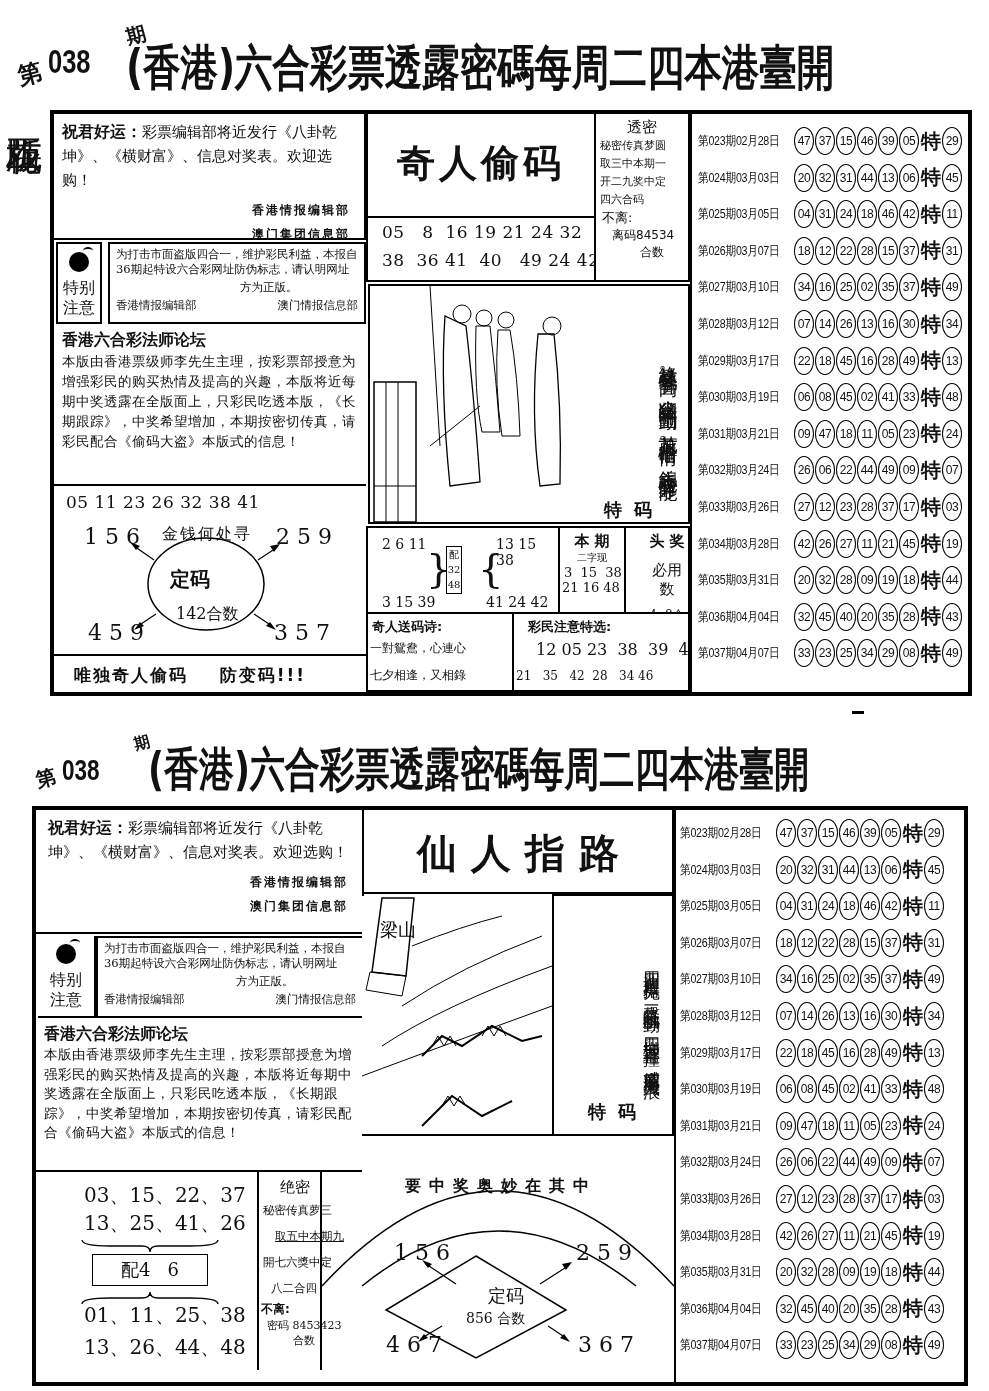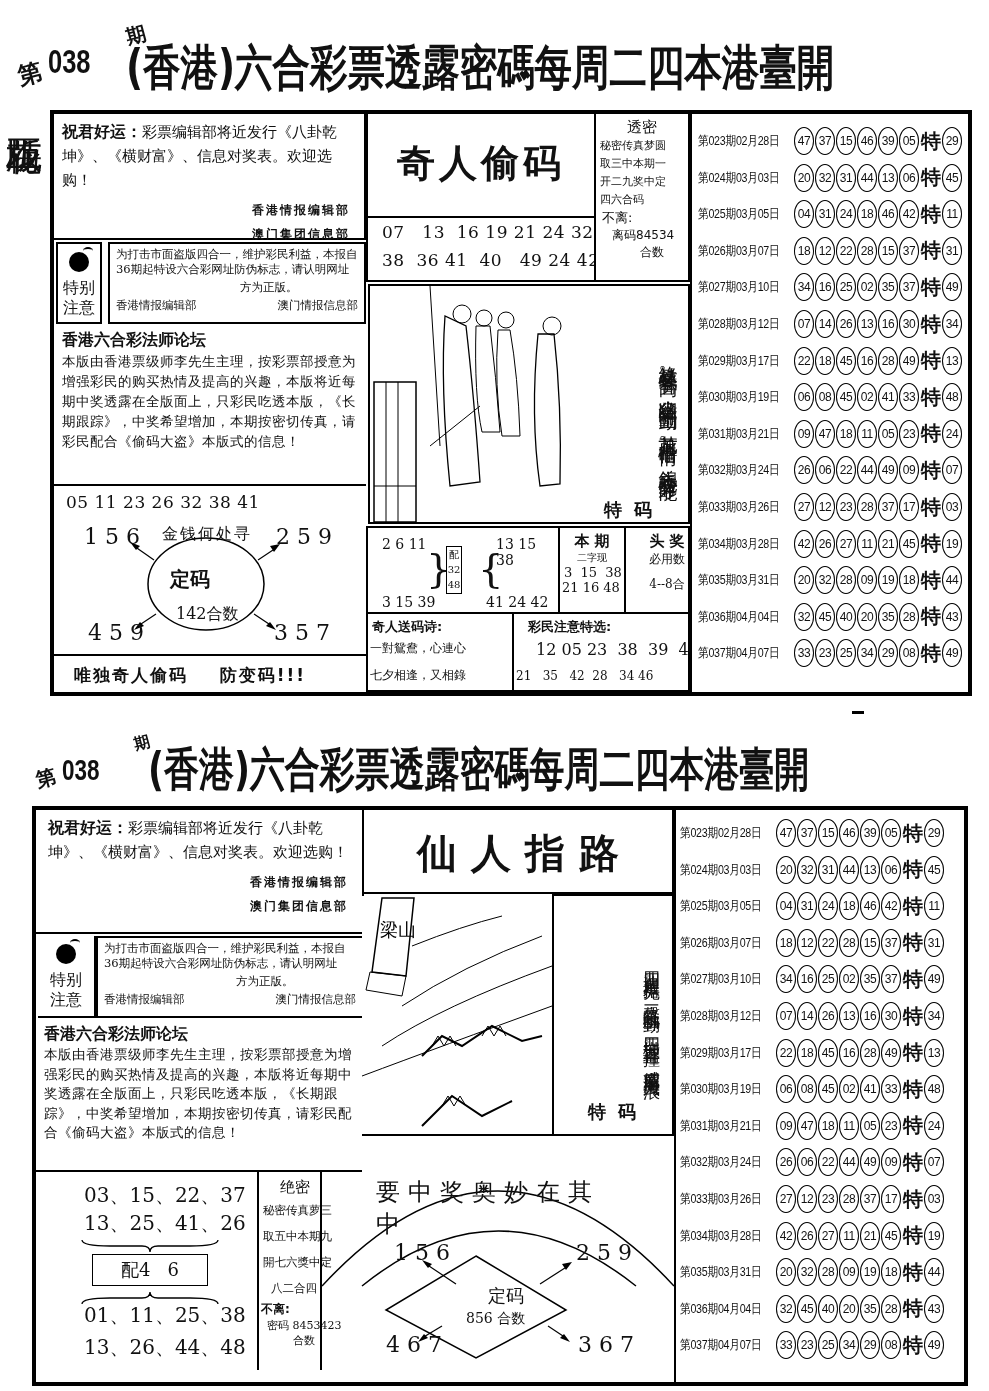--- a/index.html
+++ b/index.html
@@ -114,21 +114,21 @@
   <span class="abs serif" style="left:34px;top:102px;font-size:22px;">4 5 9</span>
   <span class="abs serif" style="left:220px;top:102px;font-size:22px;">3 5 7</span>
 </div>
 <div class="abs" style="left:54px;top:654px;width:312px;height:2px;background:#000;"></div>
 <div class="abs sans" style="left:74px;top:664px;font-size:17px;font-weight:bold;letter-spacing:2px;white-space:pre;">唯独奇人偷码    防变码!!!</div>
 
 <div class="box" style="left:366px;top:114px;width:230px;height:104px;border-top:none;">
   <div class="big-title" style="font-size:38px;margin-top:24px;letter-spacing:4px;">奇人偷码</div>
 </div>
 <div class="box" style="left:366px;top:216px;width:230px;height:66px;">
-  <div class="nums-row" style="margin:4px 0 0 14px;white-space:pre;">07   13  16 19 21 24 32</div>
+  <div class="nums-row" style="margin:4px 0 0 14px;white-space:pre;">05   8  16 19 21 24 32</div>
   <div class="nums-row" style="margin:8px 0 0 14px;white-space:pre;">38  36 41  40   49 24 42</div>
 </div>
 
 <div class="box" style="left:594px;top:114px;width:96px;height:168px;border-top:none;">
   <div class="sans" style="text-align:center;font-size:15px;margin-top:4px;">透密</div>
   <div class="small sans" style="padding-left:4px;font-size:11px;">秘密传真梦圆</div>
   <div class="small sans" style="padding-left:4px;font-size:11px;">取三中本期一</div>
   <div class="small sans" style="padding-left:4px;font-size:11px;">开二九奖中定</div>
   <div class="small sans" style="padding-left:4px;font-size:11px;">四六合码</div>
   <div class="sans" style="padding-left:6px;font-size:13px;">不离:</div>
@@ -181,21 +181,21 @@
 
 <div class="box" style="left:558px;top:526px;width:68px;height:88px;">
   <div class="sans" style="text-align:center;font-weight:bold;font-size:15px;margin-top:4px;">本 期</div>
   <div class="sans" style="text-align:center;font-size:10px;">二字现</div>
   <div class="serif" style="font-size:13px;padding-left:4px;white-space:pre;">3  15  38</div>
   <div class="serif" style="font-size:13px;padding-left:2px;">21 16 48</div>
 </div>
 
 <div class="box" style="left:624px;top:526px;width:66px;height:88px;padding-left:20px;">
   <div class="sans" style="text-align:center;font-weight:bold;font-size:15px;margin-top:4px;">头 奖</div>
-  <div class="sans" style="text-align:center;font-size:12px;">必用数</div>
+  <div class="sans" style="text-align:center;font-size:15px;margin-top:10px;">必用数</div>
   <div class="serif" style="text-align:center;font-size:12px;margin-top:8px;">4--8合</div>
 </div>
 
 <div class="box" style="left:366px;top:612px;width:148px;height:80px;">
   <div class="sans" style="font-weight:bold;font-size:13px;padding:4px 0 0 4px;">奇人送码诗:</div>
   <div class="sans" style="font-size:12px;padding:4px 0 0 2px;">一對鴛鴦，心連心</div>
   <div class="sans" style="font-size:12px;padding:10px 0 0 2px;">七夕相逢，又相錄</div>
 </div>
 
 <div class="box" style="left:512px;top:612px;width:178px;height:80px;">
@@ -423,21 +423,21 @@
   <svg class="abs" style="left:44px;top:116px;" width="140" height="16">
     <path d="M2 14 Q2 8 30 8 L62 8 Q70 8 70 2 Q70 8 78 8 L110 8 Q138 8 138 14" fill="none" stroke="#000" stroke-width="1.3"></path>
   </svg>
   <div style="position:absolute;left:48px;top:128px;">01、11、25、38</div>
   <div style="position:absolute;left:48px;top:160px;">13、26、44、48</div>
 </div>
 
 <div class="box" style="left:257px;top:1172px;width:74px;height:198px;border-top:none;border-bottom:none;border-right:none;width:74px;">
   <div class="serif" style="text-align:center;font-size:15px;margin-top:6px;">绝密</div>
   <div class="serif" style="font-size:11.5px;line-height:26px;padding-left:4px;white-space:nowrap;">秘密传真萝三</div>
-  <div class="serif" style="font-size:11.5px;line-height:26px;padding-left:4px;white-space:nowrap;">取五中本期九</div>
+  <div class="serif" style="font-size:11.5px;line-height:26px;padding-left:16px;white-space:nowrap;text-decoration:underline;">取五中本期九</div>
   <div class="serif" style="font-size:11.5px;line-height:26px;padding-left:4px;white-space:nowrap;">開七六獎中定</div>
   <div class="serif" style="font-size:11.5px;line-height:26px;padding-left:12px;">八二合四</div>
   <div class="sans" style="font-size:12px;font-weight:bold;padding-left:2px;">不离:</div>
   <div class="serif" style="font-size:11px;padding-left:8px;white-space:nowrap;">密码 8453423</div>
   <div class="serif" style="font-size:11px;padding-left:34px;">合数</div>
 </div>
 <div class="abs" style="left:320px;top:1172px;width:2px;height:198px;background:#000;"></div>
 
 <div class="box" style="left:362px;top:810px;width:312px;height:84px;border-top:none;">
   <div class="big-title" style="font-size:40px;margin-top:16px;white-space:pre;">仙 人 指 路</div>
@@ -478,21 +478,21 @@
     <polygon points="126,120 216,174 126,222 36,174" fill="none" stroke="#000" stroke-width="1.5" transform="translate(28,0)"></polygon>
     <line x1="134" y1="148" x2="104" y2="128" stroke="#000" stroke-width="1.2"></line>
     <polygon points="100,124 110,128 106,132" fill="#000"></polygon>
     <line x1="218" y1="148" x2="246" y2="130" stroke="#000" stroke-width="1.2"></line>
     <polygon points="250,126 244,134 240,128" fill="#000"></polygon>
     <line x1="120" y1="190" x2="100" y2="202" stroke="#000" stroke-width="1.2"></line>
     <polygon points="96,206 102,198 106,202" fill="#000"></polygon>
     <line x1="226" y1="190" x2="244" y2="202" stroke="#000" stroke-width="1.2"></line>
     <polygon points="248,206 238,202 242,198" fill="#000"></polygon>
   </svg>
-  <div class="abs sans" style="left:54px;top:40px;width:250px;text-align:left;font-size:24px;font-weight:normal;letter-spacing:8px;">要中奖奥妙在其中</div>
+  <div class="abs sans" style="left:54px;top:40px;width:250px;text-align:center;font-size:16px;font-weight:bold;letter-spacing:8px;">要中奖奥妙在其中</div>
   <span class="abs serif" style="left:72px;top:104px;font-size:22px;">1 5 6</span>
   <span class="abs serif" style="left:254px;top:104px;font-size:22px;">2 5 9</span>
   <span class="abs sans" style="left:166px;top:148px;font-size:18px;">定码</span>
   <span class="abs serif" style="left:144px;top:174px;font-size:14px;">856 合数</span>
   <span class="abs serif" style="left:64px;top:196px;font-size:22px;">4 6 7</span>
   <span class="abs serif" style="left:256px;top:196px;font-size:22px;">3 6 7</span>
 </div>
 
 <div class="box" style="left:674px;top:810px;width:290px;height:572px;border-top:none;border-right:none;border-bottom:none;"></div>
 <div id="bottom-results">

